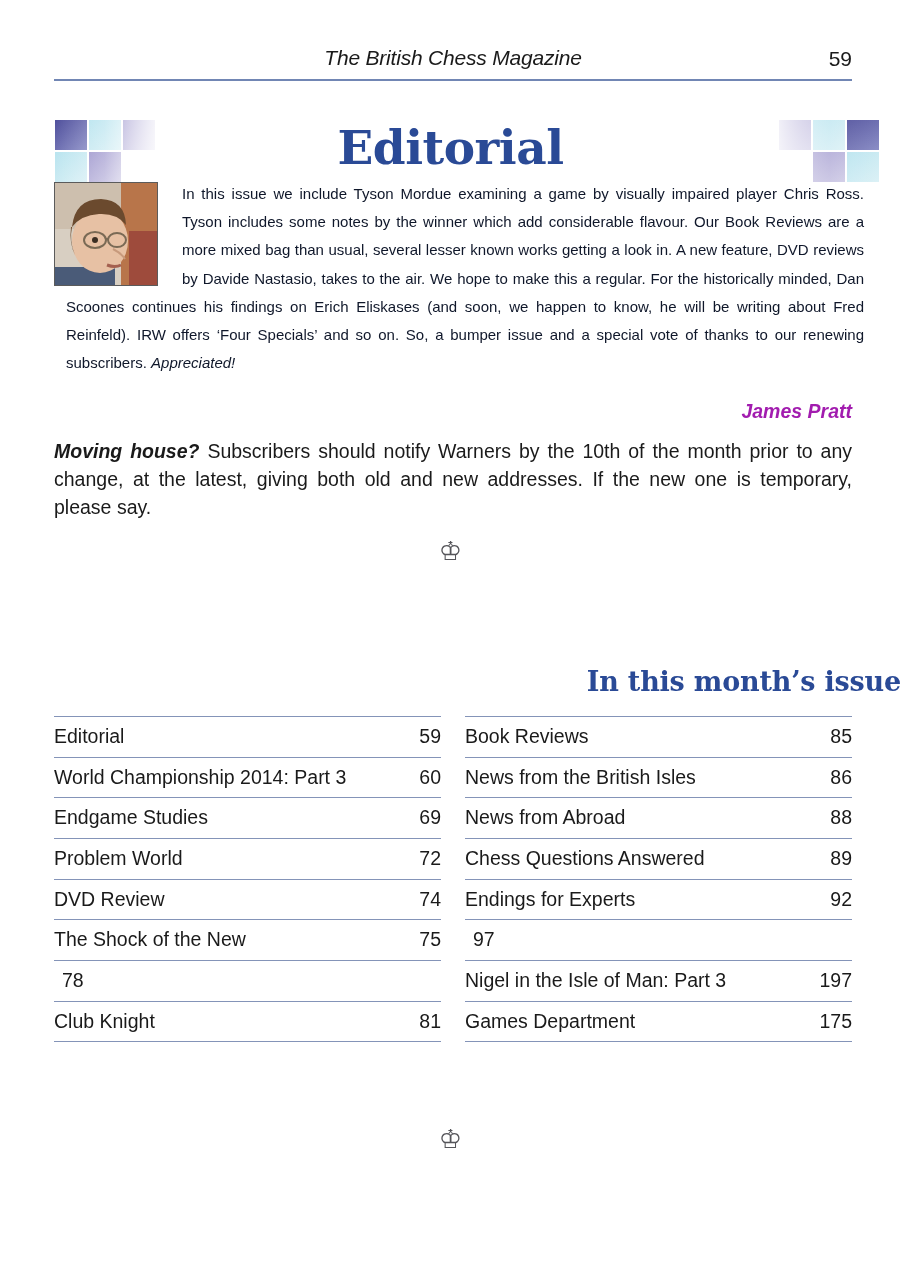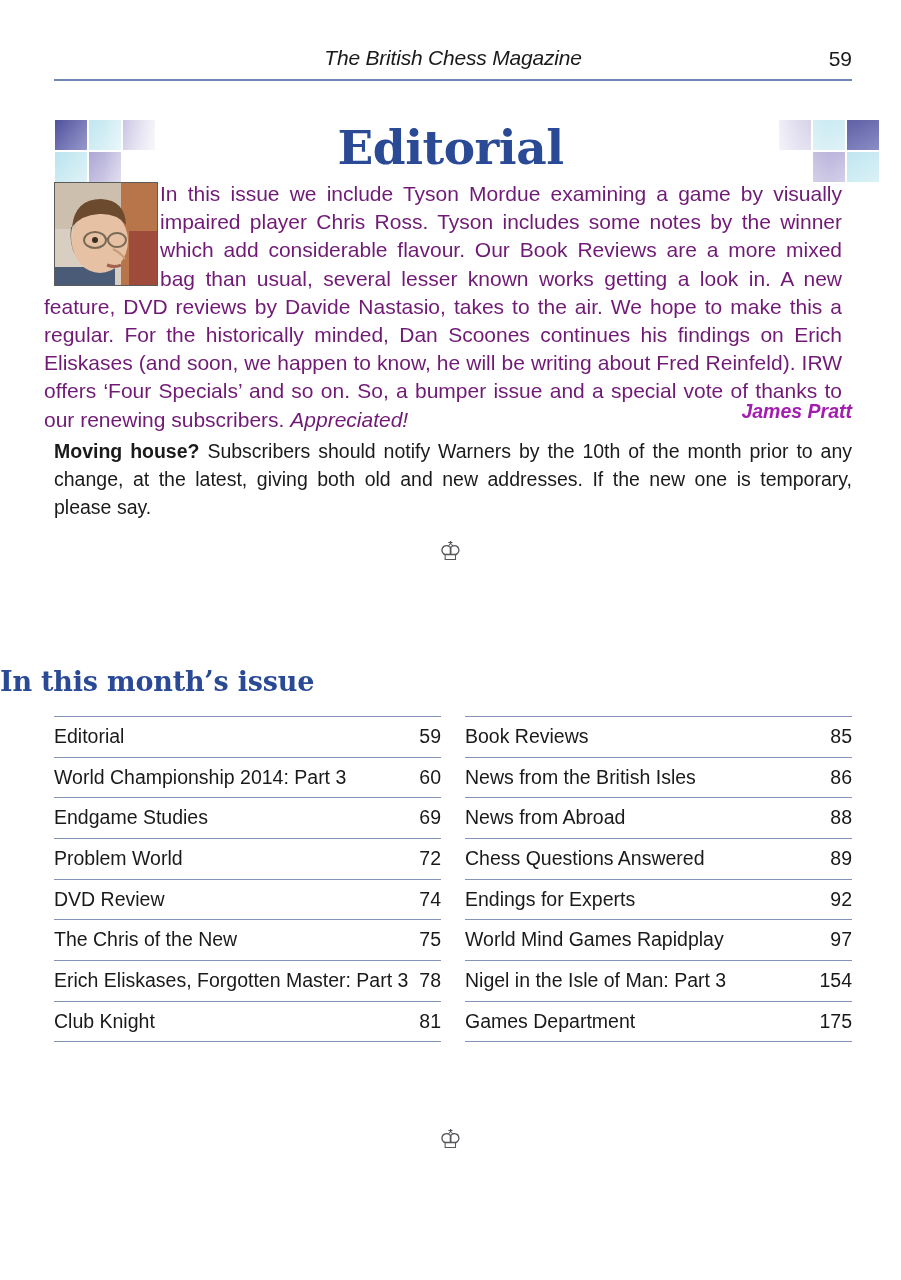--- a/index.html
+++ b/index.html
@@ -92,27 +92,27 @@
     font-family: "DejaVu Serif", serif;
     font-weight: bold;
     font-size: 47px;
     color: #2a4a96;
     letter-spacing: -0.5px;
   }
 
   
   .editorial-body {
     position: absolute;
-    left: 44px;
+    left: 66px;
     top: 180px;
     width: 798px;
-    font-size: 21px;
+    font-size: 15px;
     line-height: 28.2px;
     text-align: justify;
-    color: #701a75;
+    color: #0f172a;
   }
   .editorial-body .float-gap {
     float: left;
     width: 116px;
     height: 112px;
   }
   .editorial-body em { font-style: italic; }
 
   .signature {
     position: absolute;
@@ -129,21 +129,21 @@
   .moving-house {
     position: absolute;
     left: 54px;
     top: 437px;
     width: 798px;
     font-size: 19.5px;
     line-height: 28.2px;
     text-align: justify;
     color: #1a1a1a;
   }
-  .moving-house b { font-weight: bold; }
+  .moving-house b { font-weight: bold; font-style: italic; }
 
   
   .ornament {
     position: absolute;
     width: 901px;
     left: 0;
     text-align: center;
     color: #55555a;
     font-size: 26px;
     line-height: 1;
@@ -151,21 +151,21 @@
   }
   .ornament-top { top: 538px; }
   .ornament-bottom { top: 1126px; }
 
   
   .contents-heading {
     position: absolute;
     left: 0;
     top: 666px;
     width: 901px;
-    text-align: left;
+    text-align: right;
     font-family: "DejaVu Serif", serif;
     font-weight: bold;
     font-size: 27px;
     color: #2a4a96;
     letter-spacing: -0.2px;
   }
 
   .toc {
     position: absolute;
     left: 54px;
@@ -323,25 +323,24 @@
         </div>
         <div class="toc-row">
           <span class="toc-title">Problem World</span>
           <span class="toc-page">72</span>
         </div>
         <div class="toc-row">
           <span class="toc-title">DVD Review</span>
           <span class="toc-page">74</span>
         </div>
         <div class="toc-row">
-          <span class="toc-title">The Chris of the New</span>
+          <span class="toc-title">The Shock of the New</span>
           <span class="toc-page">75</span>
         </div>
         <div class="toc-row">
-          <span class="toc-title">Erich Eliskases, Forgotten Master: Part 3</span>
           <span class="toc-page">78</span>
         </div>
         <div class="toc-row">
           <span class="toc-title">Club Knight</span>
           <span class="toc-page">81</span>
         </div>
       </div>
     <div class="toc-col" id="toc-right">
         <div class="toc-row">
           <span class="toc-title">Book Reviews</span>
@@ -357,26 +356,25 @@
         </div>
         <div class="toc-row">
           <span class="toc-title">Chess Questions Answered</span>
           <span class="toc-page">89</span>
         </div>
         <div class="toc-row">
           <span class="toc-title">Endings for Experts</span>
           <span class="toc-page">92</span>
         </div>
         <div class="toc-row">
-          <span class="toc-title">World Mind Games Rapidplay</span>
           <span class="toc-page">97</span>
         </div>
         <div class="toc-row">
           <span class="toc-title">Nigel in the Isle of Man: Part 3</span>
-          <span class="toc-page">154</span>
+          <span class="toc-page">197</span>
         </div>
         <div class="toc-row">
           <span class="toc-title">Games Department</span>
           <span class="toc-page">175</span>
         </div>
       </div>
   </div>
 
   <div class="ornament ornament-bottom">♔</div>
 

